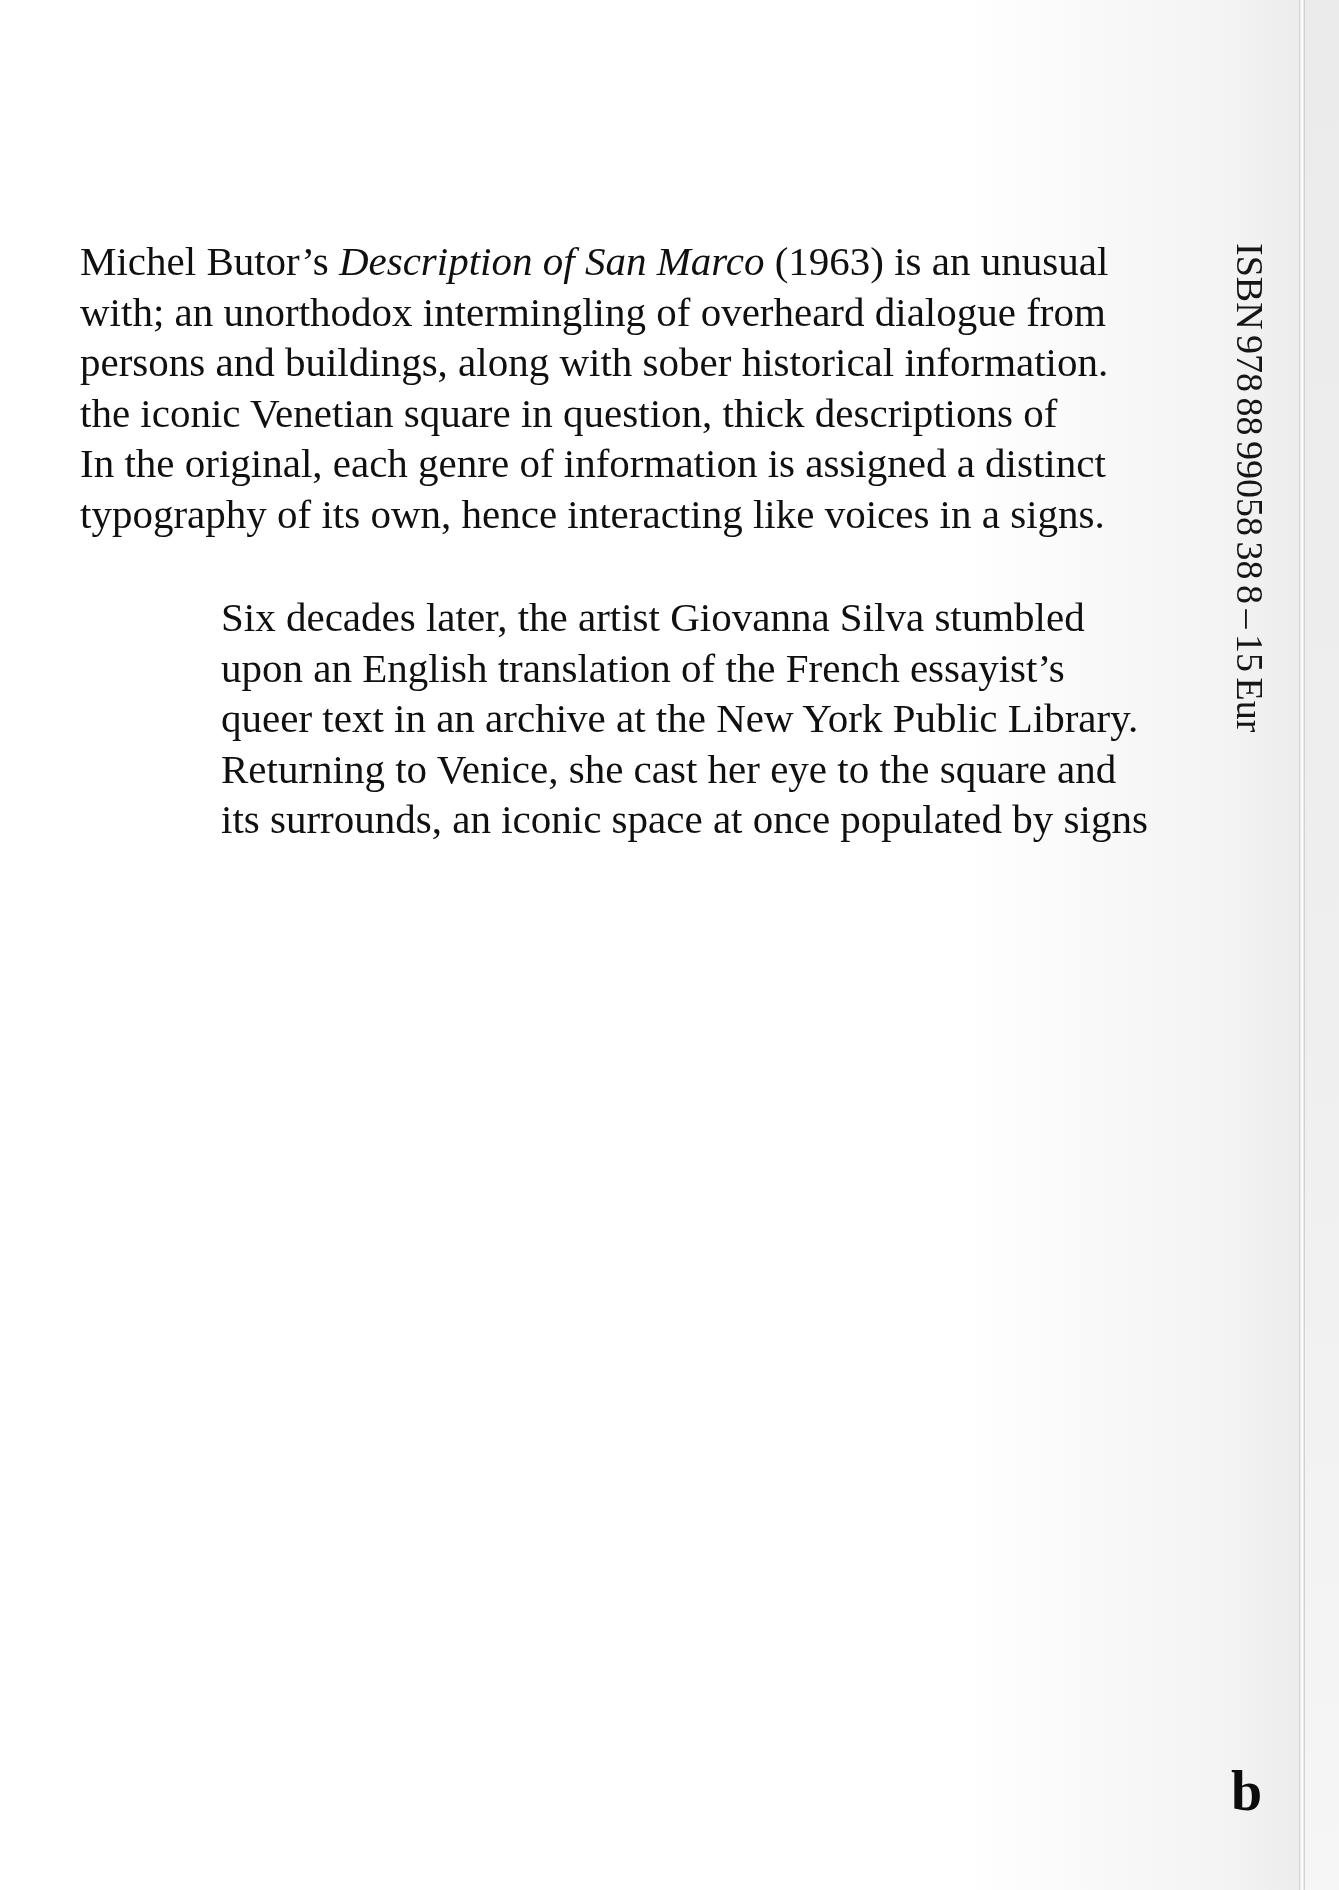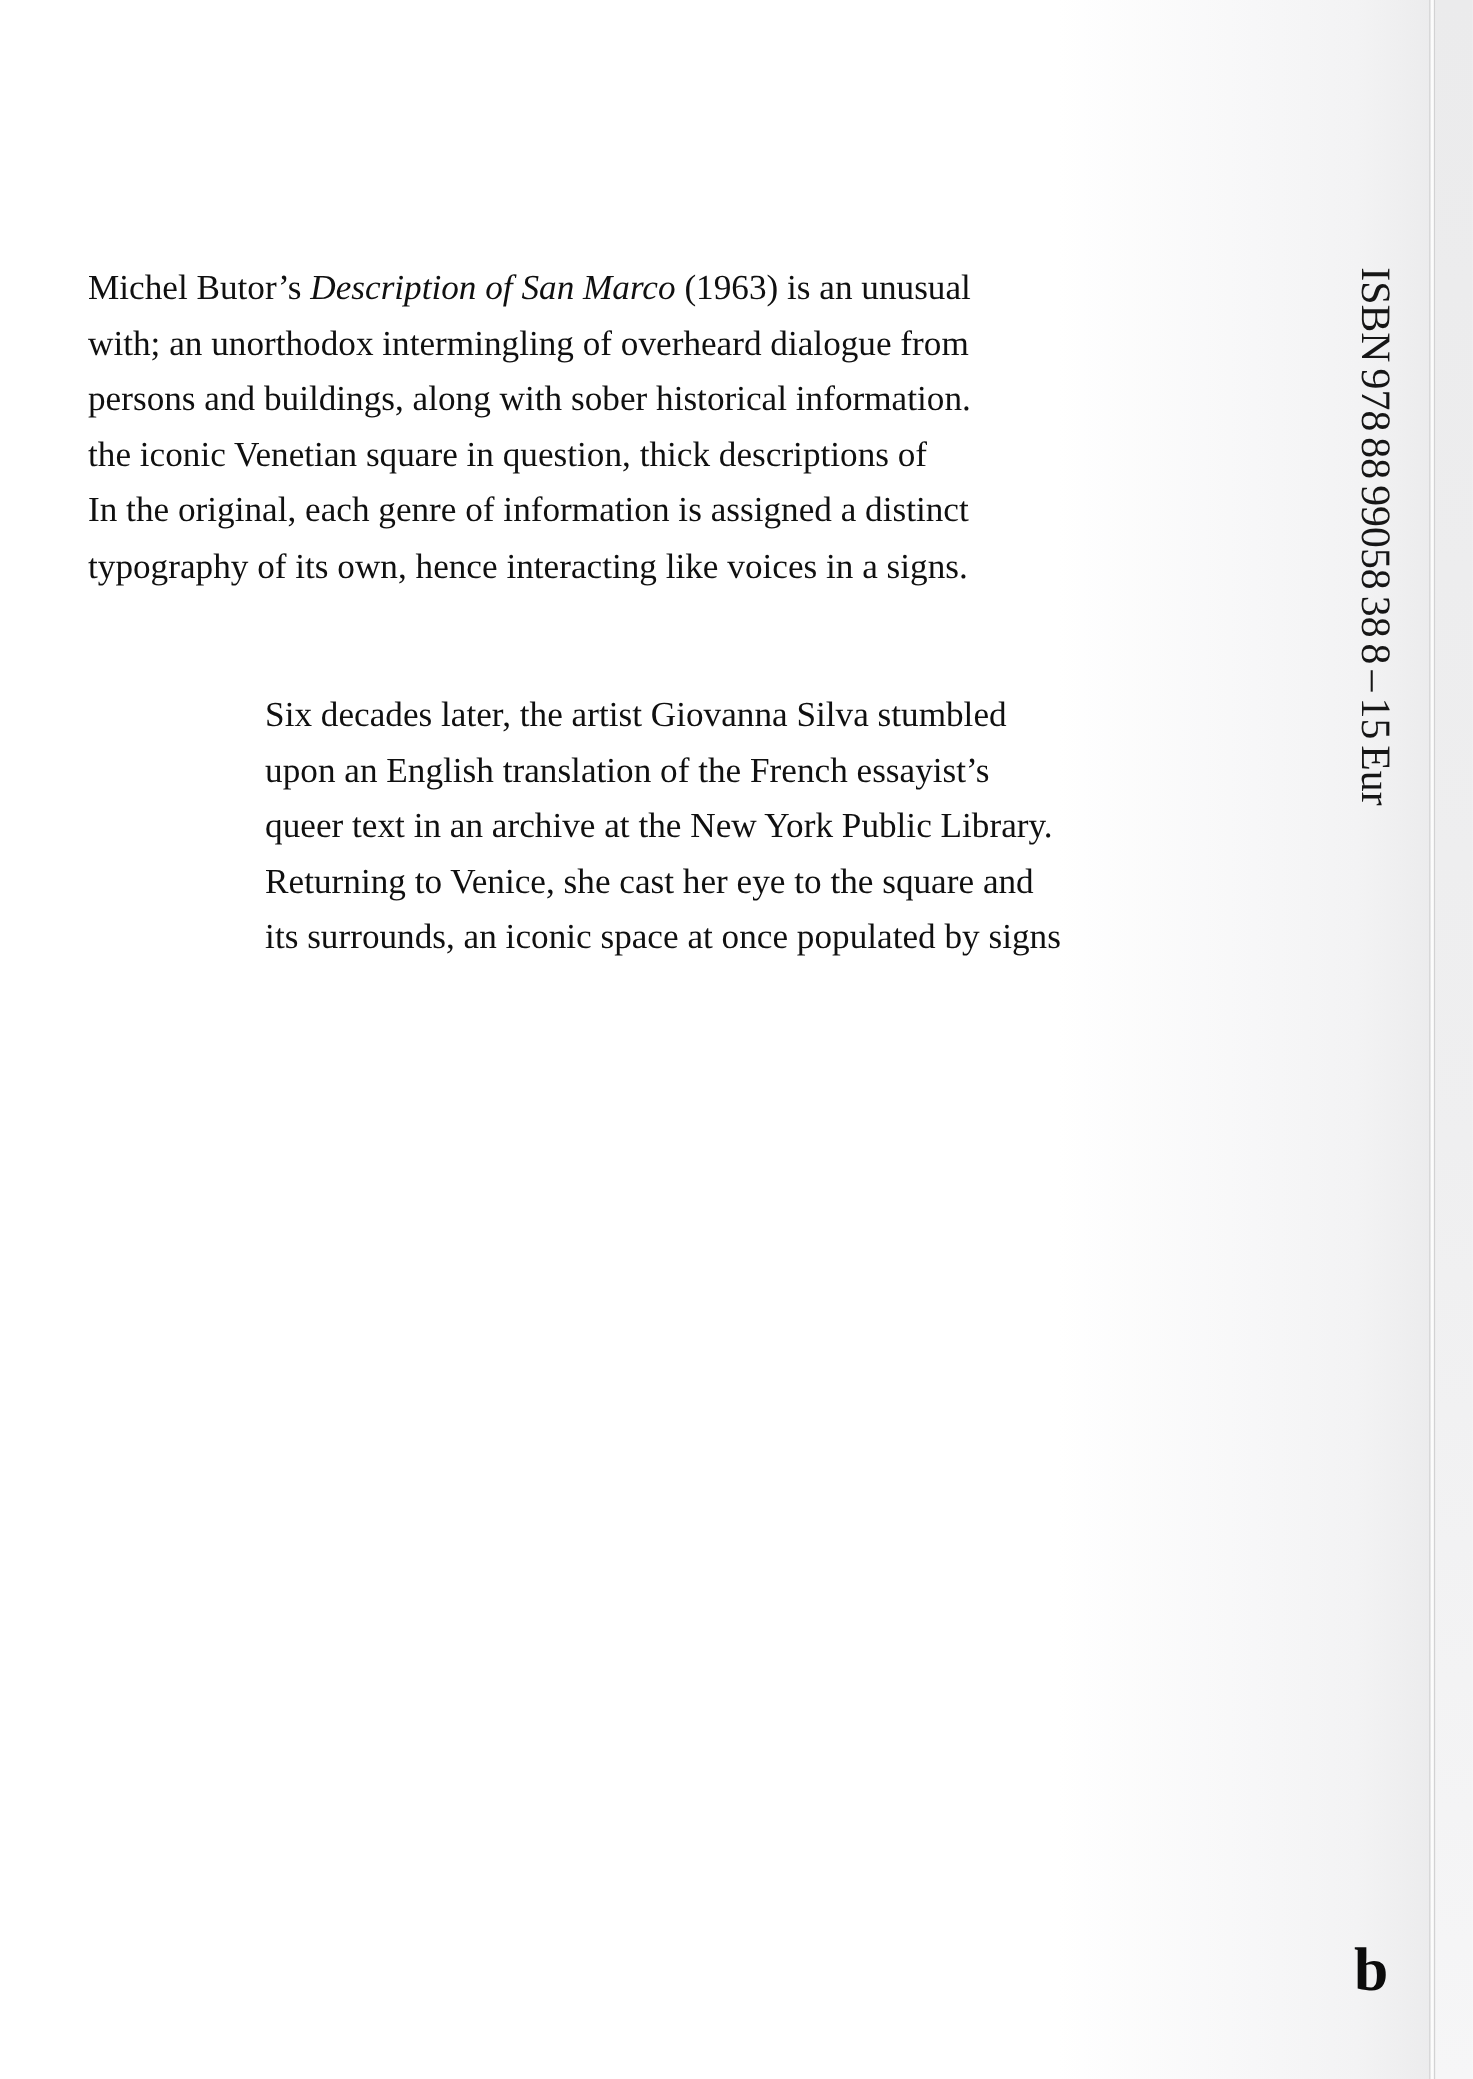--- a/index.html
+++ b/index.html
@@ -32,27 +32,27 @@
   }
   
   .edge-strip {
     position: absolute;
     left: 1305px; top: 0;
     width: 34px; height: 1890px;
     background: linear-gradient(180deg, #ebebec 0%, #efeff0 55%, #f6f6f7 100%);
   }
   .para {
     position: absolute;
-    font-size: 32px;
+    font-size: 41px;
     line-height: 50.5px;
     white-space: nowrap;
     color: #101010;
   }
   .para-1 { left: 80px;  top: 236px; }
-  .para-2 { left: 221px; top: 624px; margin-left: 20px; }
+  .para-2 { left: 221px; top: 592px; }
   .book-title-italic { font-style: italic; }
   .spine-text {
     position: absolute;
     left: 1273px; top: 243px;
     transform-origin: 0 0;
     transform: rotate(90deg);
     font-size: 38px;
     line-height: 46px;
     word-spacing: -4px;
     white-space: nowrap;

